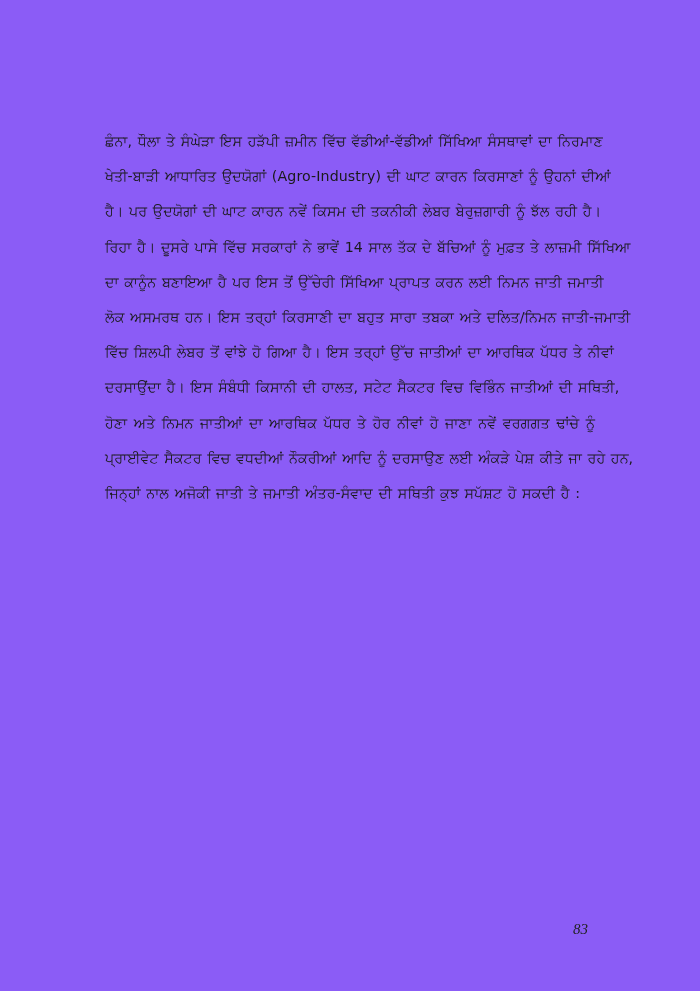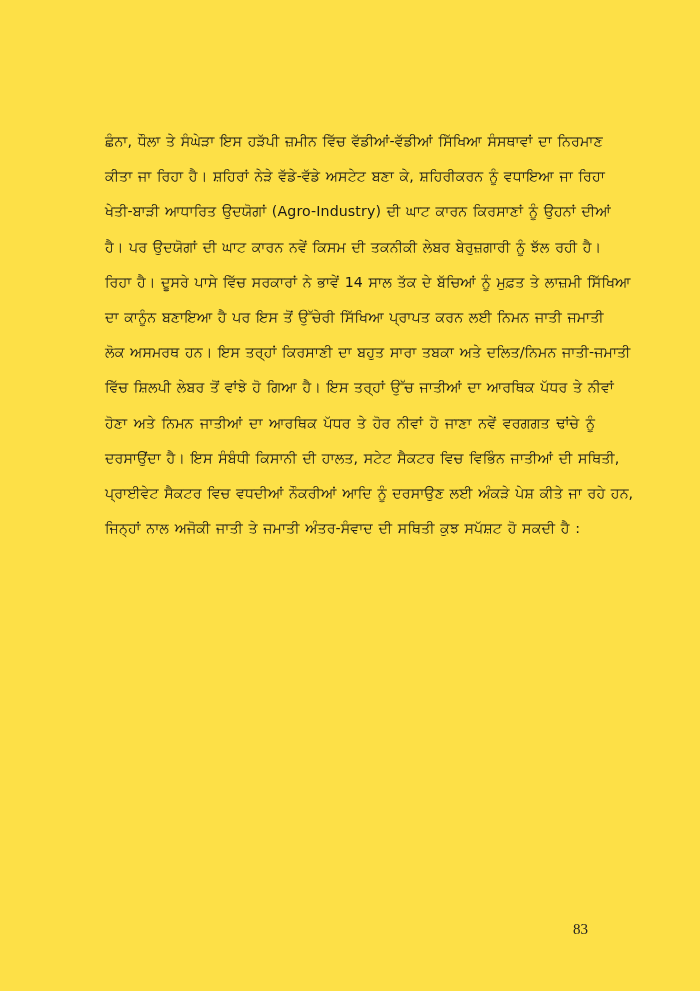--- a/index.html
+++ b/index.html
@@ -13,21 +13,21 @@
       position: relative;
       overflow: hidden;
       font-family: "DejaVu Sans", "Liberation Sans", sans-serif;
       color: #1a1a1a;
     }
     .page {
       position: absolute;
       left: 0; top: 0;
       width: 700px;
       height: 991px;
-      background: #fde047;
+      background: #8b5cf6;
     }
     .text-block {
       position: absolute;
       left: 105px;
       top: 124px;
       width: 490px;
     }
     .line {
       display: block;
       height: 35.2px;
@@ -43,35 +43,35 @@
       text-align: right;
       text-align-last: left;
     }
     .page-number {
       position: absolute;
       left: 573px;
       top: 921px;
       font-family: "Liberation Serif", "DejaVu Serif", serif;
       font-size: 15px;
       color: #222222;
+      font-style: italic;
     }
   </style>
 </head>
 <body>
 
 <div class="page">
   <div class="text-block">
     <span class="line">ਛੰਨਾ, ਧੌਲਾ ਤੇ ਸੰਘੇੜਾ ਇਸ ਹੜੱਪੀ ਜ਼ਮੀਨ ਵਿੱਚ ਵੱਡੀਆਂ-ਵੱਡੀਆਂ ਸਿੱਖਿਆ ਸੰਸਥਾਵਾਂ ਦਾ ਨਿਰਮਾਣ</span>
-    <span class="line">ਕੀਤਾ ਜਾ ਰਿਹਾ ਹੈ। ਸ਼ਹਿਰਾਂ ਨੇੜੇ ਵੱਡੇ-ਵੱਡੇ ਅਸਟੇਟ ਬਣਾ ਕੇ, ਸ਼ਹਿਰੀਕਰਨ ਨੂੰ ਵਧਾਇਆ ਜਾ ਰਿਹਾ</span>
     <span class="line">ਖੇਤੀ-ਬਾੜੀ ਆਧਾਰਿਤ ਉਦਯੋਗਾਂ (Agro-Industry) ਦੀ ਘਾਟ ਕਾਰਨ ਕਿਰਸਾਣਾਂ ਨੂੰ ਉਹਨਾਂ ਦੀਆਂ</span>
     <span class="line">ਹੈ। ਪਰ ਉਦਯੋਗਾਂ ਦੀ ਘਾਟ ਕਾਰਨ ਨਵੇਂ ਕਿਸਮ ਦੀ ਤਕਨੀਕੀ ਲੇਬਰ ਬੇਰੁਜ਼ਗਾਰੀ ਨੂੰ ਝੱਲ ਰਹੀ ਹੈ।</span>
     <span class="line">ਰਿਹਾ ਹੈ। ਦੂਸਰੇ ਪਾਸੇ ਵਿੱਚ ਸਰਕਾਰਾਂ ਨੇ ਭਾਵੇਂ 14 ਸਾਲ ਤੱਕ ਦੇ ਬੱਚਿਆਂ ਨੂੰ ਮੁਫ਼ਤ ਤੇ ਲਾਜ਼ਮੀ ਸਿੱਖਿਆ</span>
     <span class="line">ਦਾ ਕਾਨੂੰਨ ਬਣਾਇਆ ਹੈ ਪਰ ਇਸ ਤੋਂ ਉੱਚੇਰੀ ਸਿੱਖਿਆ ਪ੍ਰਾਪਤ ਕਰਨ ਲਈ ਨਿਮਨ ਜਾਤੀ ਜਮਾਤੀ</span>
     <span class="line">ਲੋਕ ਅਸਮਰਥ ਹਨ। ਇਸ ਤਰ੍ਹਾਂ ਕਿਰਸਾਣੀ ਦਾ ਬਹੁਤ ਸਾਰਾ ਤਬਕਾ ਅਤੇ ਦਲਿਤ/ਨਿਮਨ ਜਾਤੀ-ਜਮਾਤੀ</span>
     <span class="line">ਵਿੱਚ ਸ਼ਿਲਪੀ ਲੇਬਰ ਤੋਂ ਵਾਂਝੇ ਹੋ ਗਿਆ ਹੈ। ਇਸ ਤਰ੍ਹਾਂ ਉੱਚ ਜਾਤੀਆਂ ਦਾ ਆਰਥਿਕ ਪੱਧਰ ਤੇ ਨੀਵਾਂ</span>
+    <span class="line">ਦਰਸਾਉਂਦਾ ਹੈ। ਇਸ ਸੰਬੰਧੀ ਕਿਸਾਨੀ ਦੀ ਹਾਲਤ, ਸਟੇਟ ਸੈਕਟਰ ਵਿਚ ਵਿਭਿੰਨ ਜਾਤੀਆਂ ਦੀ ਸਥਿਤੀ,</span>
     <span class="line">ਹੋਣਾ ਅਤੇ ਨਿਮਨ ਜਾਤੀਆਂ ਦਾ ਆਰਥਿਕ ਪੱਧਰ ਤੇ ਹੋਰ ਨੀਵਾਂ ਹੋ ਜਾਣਾ ਨਵੇਂ ਵਰਗਗਤ ਢਾਂਚੇ ਨੂੰ</span>
-    <span class="line">ਦਰਸਾਉਂਦਾ ਹੈ। ਇਸ ਸੰਬੰਧੀ ਕਿਸਾਨੀ ਦੀ ਹਾਲਤ, ਸਟੇਟ ਸੈਕਟਰ ਵਿਚ ਵਿਭਿੰਨ ਜਾਤੀਆਂ ਦੀ ਸਥਿਤੀ,</span>
     <span class="line">ਪ੍ਰਾਈਵੇਟ ਸੈਕਟਰ ਵਿਚ ਵਧਦੀਆਂ ਨੌਕਰੀਆਂ ਆਦਿ ਨੂੰ ਦਰਸਾਉਣ ਲਈ ਅੰਕੜੇ ਪੇਸ਼ ਕੀਤੇ ਜਾ ਰਹੇ ਹਨ,</span>
     <span class="line last">ਜਿਨ੍ਹਾਂ ਨਾਲ ਅਜੋਕੀ ਜਾਤੀ ਤੇ ਜਮਾਤੀ ਅੰਤਰ-ਸੰਵਾਦ ਦੀ ਸਥਿਤੀ ਕੁਝ ਸਪੱਸ਼ਟ ਹੋ ਸਕਦੀ ਹੈ :</span>
   </div>
 
   <div class="page-number">83</div>
 </div>
 
 </body></html>

